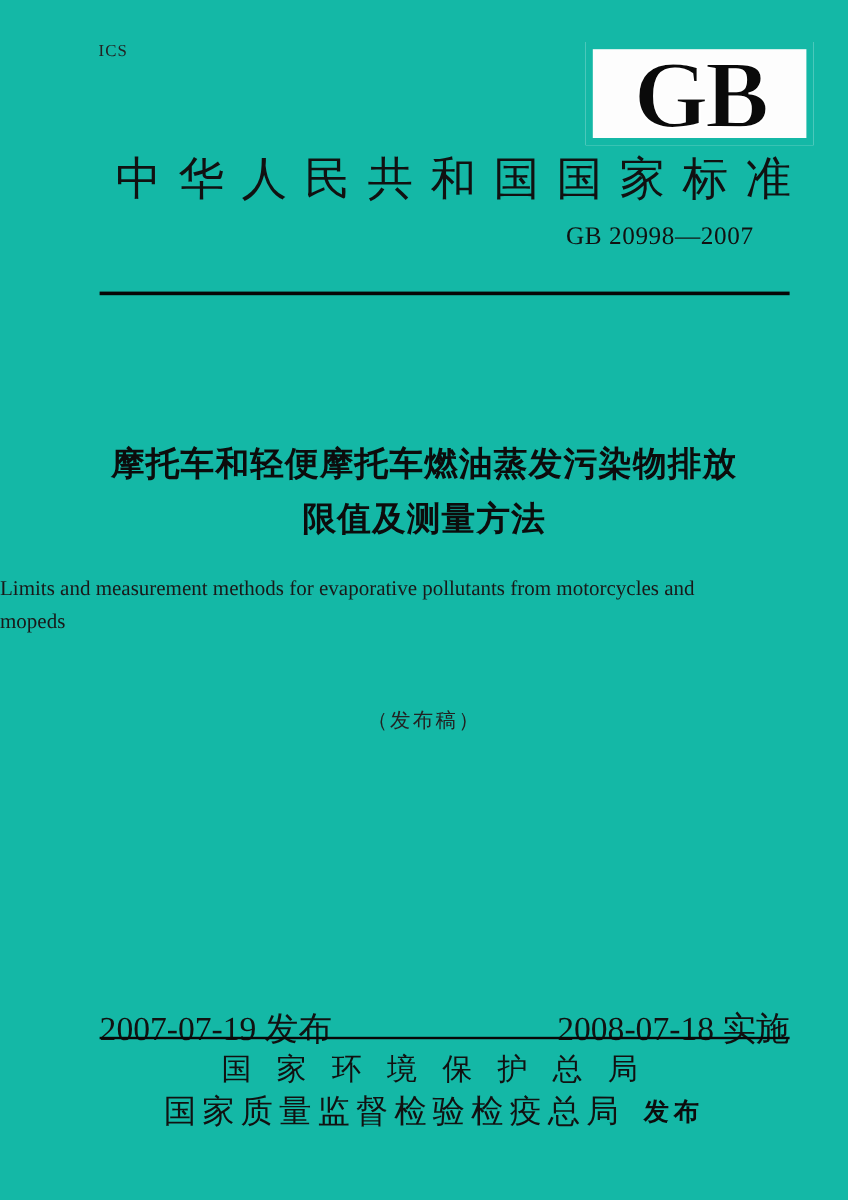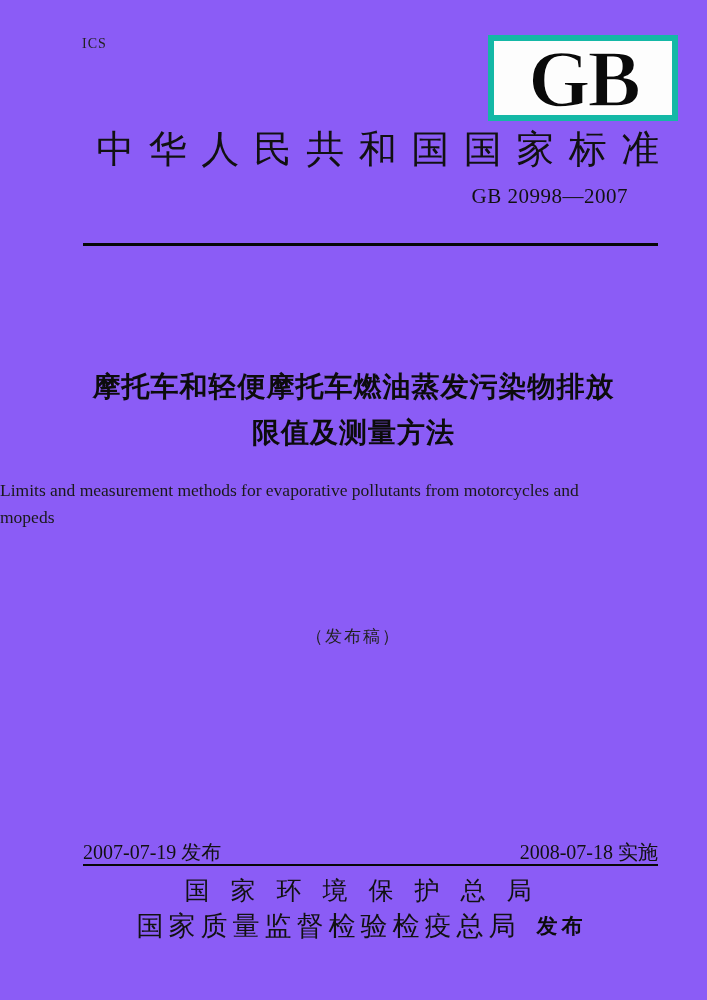--- a/index.html
+++ b/index.html
@@ -1,17 +1,17 @@
 <!DOCTYPE html>
 <html><head>
 <meta charset="utf-8">
 <style>
   html,body{margin:0;padding:0;background:#ffffff;}
   .page{
-    position:relative;width:707px;height:1000px;background:#8b5cf6;
+    position:relative;width:707px;height:1000px;background:#14b8a6;
     overflow:hidden;color:#151515;
     font-family:"Liberation Serif","DejaVu Serif",serif;
   }
   .ics{
     position:absolute;left:82px;top:36px;
     font-size:14px;letter-spacing:1px;color:#222;
   }
   .logo-box{
     position:absolute;left:488px;top:35px;width:178px;height:74px;
     border:6px solid #14b8a6;display:flex;align-items:center;justify-content:center;
@@ -34,27 +34,27 @@
     position:absolute;left:0;right:0;top:364px;text-align:center;
     font-family:"Liberation Sans","DejaVu Sans",sans-serif;
     font-weight:700;font-size:28px;line-height:46px;color:#0c0c0c;
     letter-spacing:1px;
   }
   .title-en{
     position:absolute;left:0;right:0;top:477px;text-align:left;
     font-size:17.5px;line-height:27px;color:#191919;
   }
   .draft{
-    position:absolute;left:0;right:0;top:625px;text-align:center;
+    position:absolute;left:0;right:0;top:589px;text-align:center;
     font-size:17px;letter-spacing:2px;color:#222;
   }
   .dates{
     position:absolute;left:83px;top:839px;width:575px;
     display:flex;justify-content:space-between;
-    font-size:20px;color:#111;
+    font-size:28px;color:#111;
   }
   .rule-footer{
     position:absolute;left:83px;top:864px;width:575px;height:2px;background:#070707;
   }
   .agency1{
     position:absolute;left:0;right:0;top:874px;text-align:center;
     font-size:25px;letter-spacing:21px;padding-left:30px;
     white-space:nowrap;color:#111;
   }
   .agency2-row{

